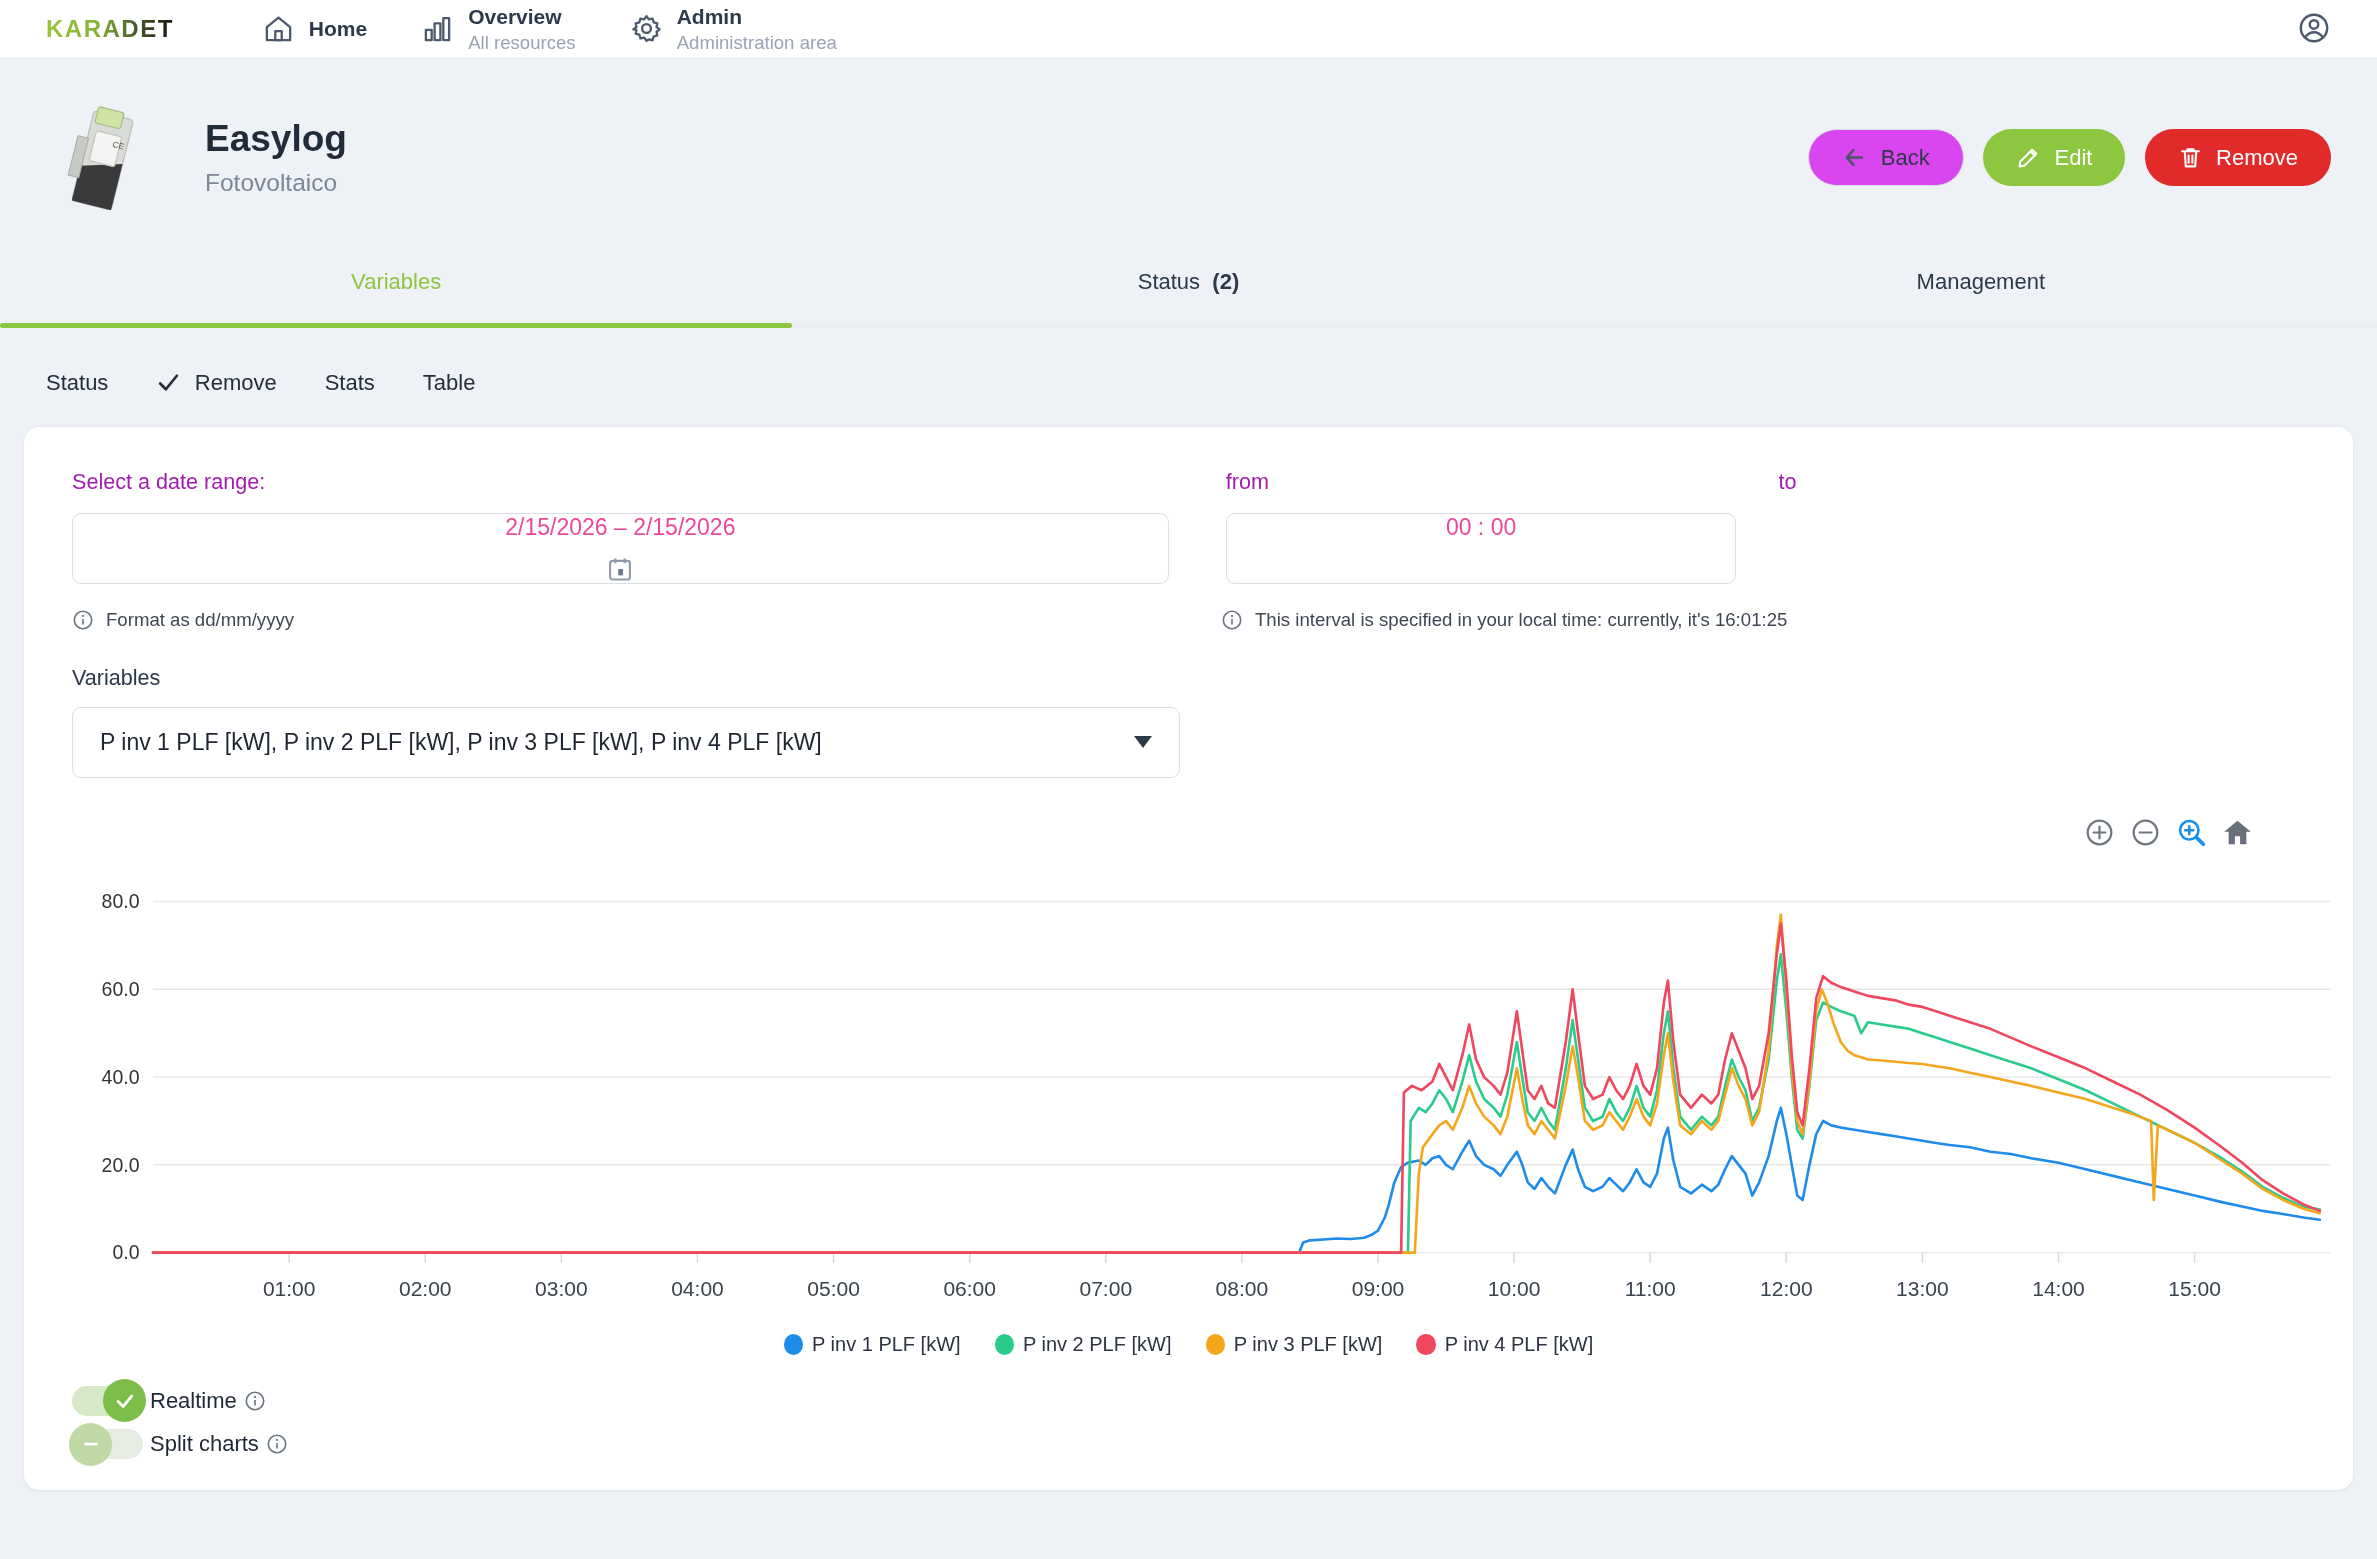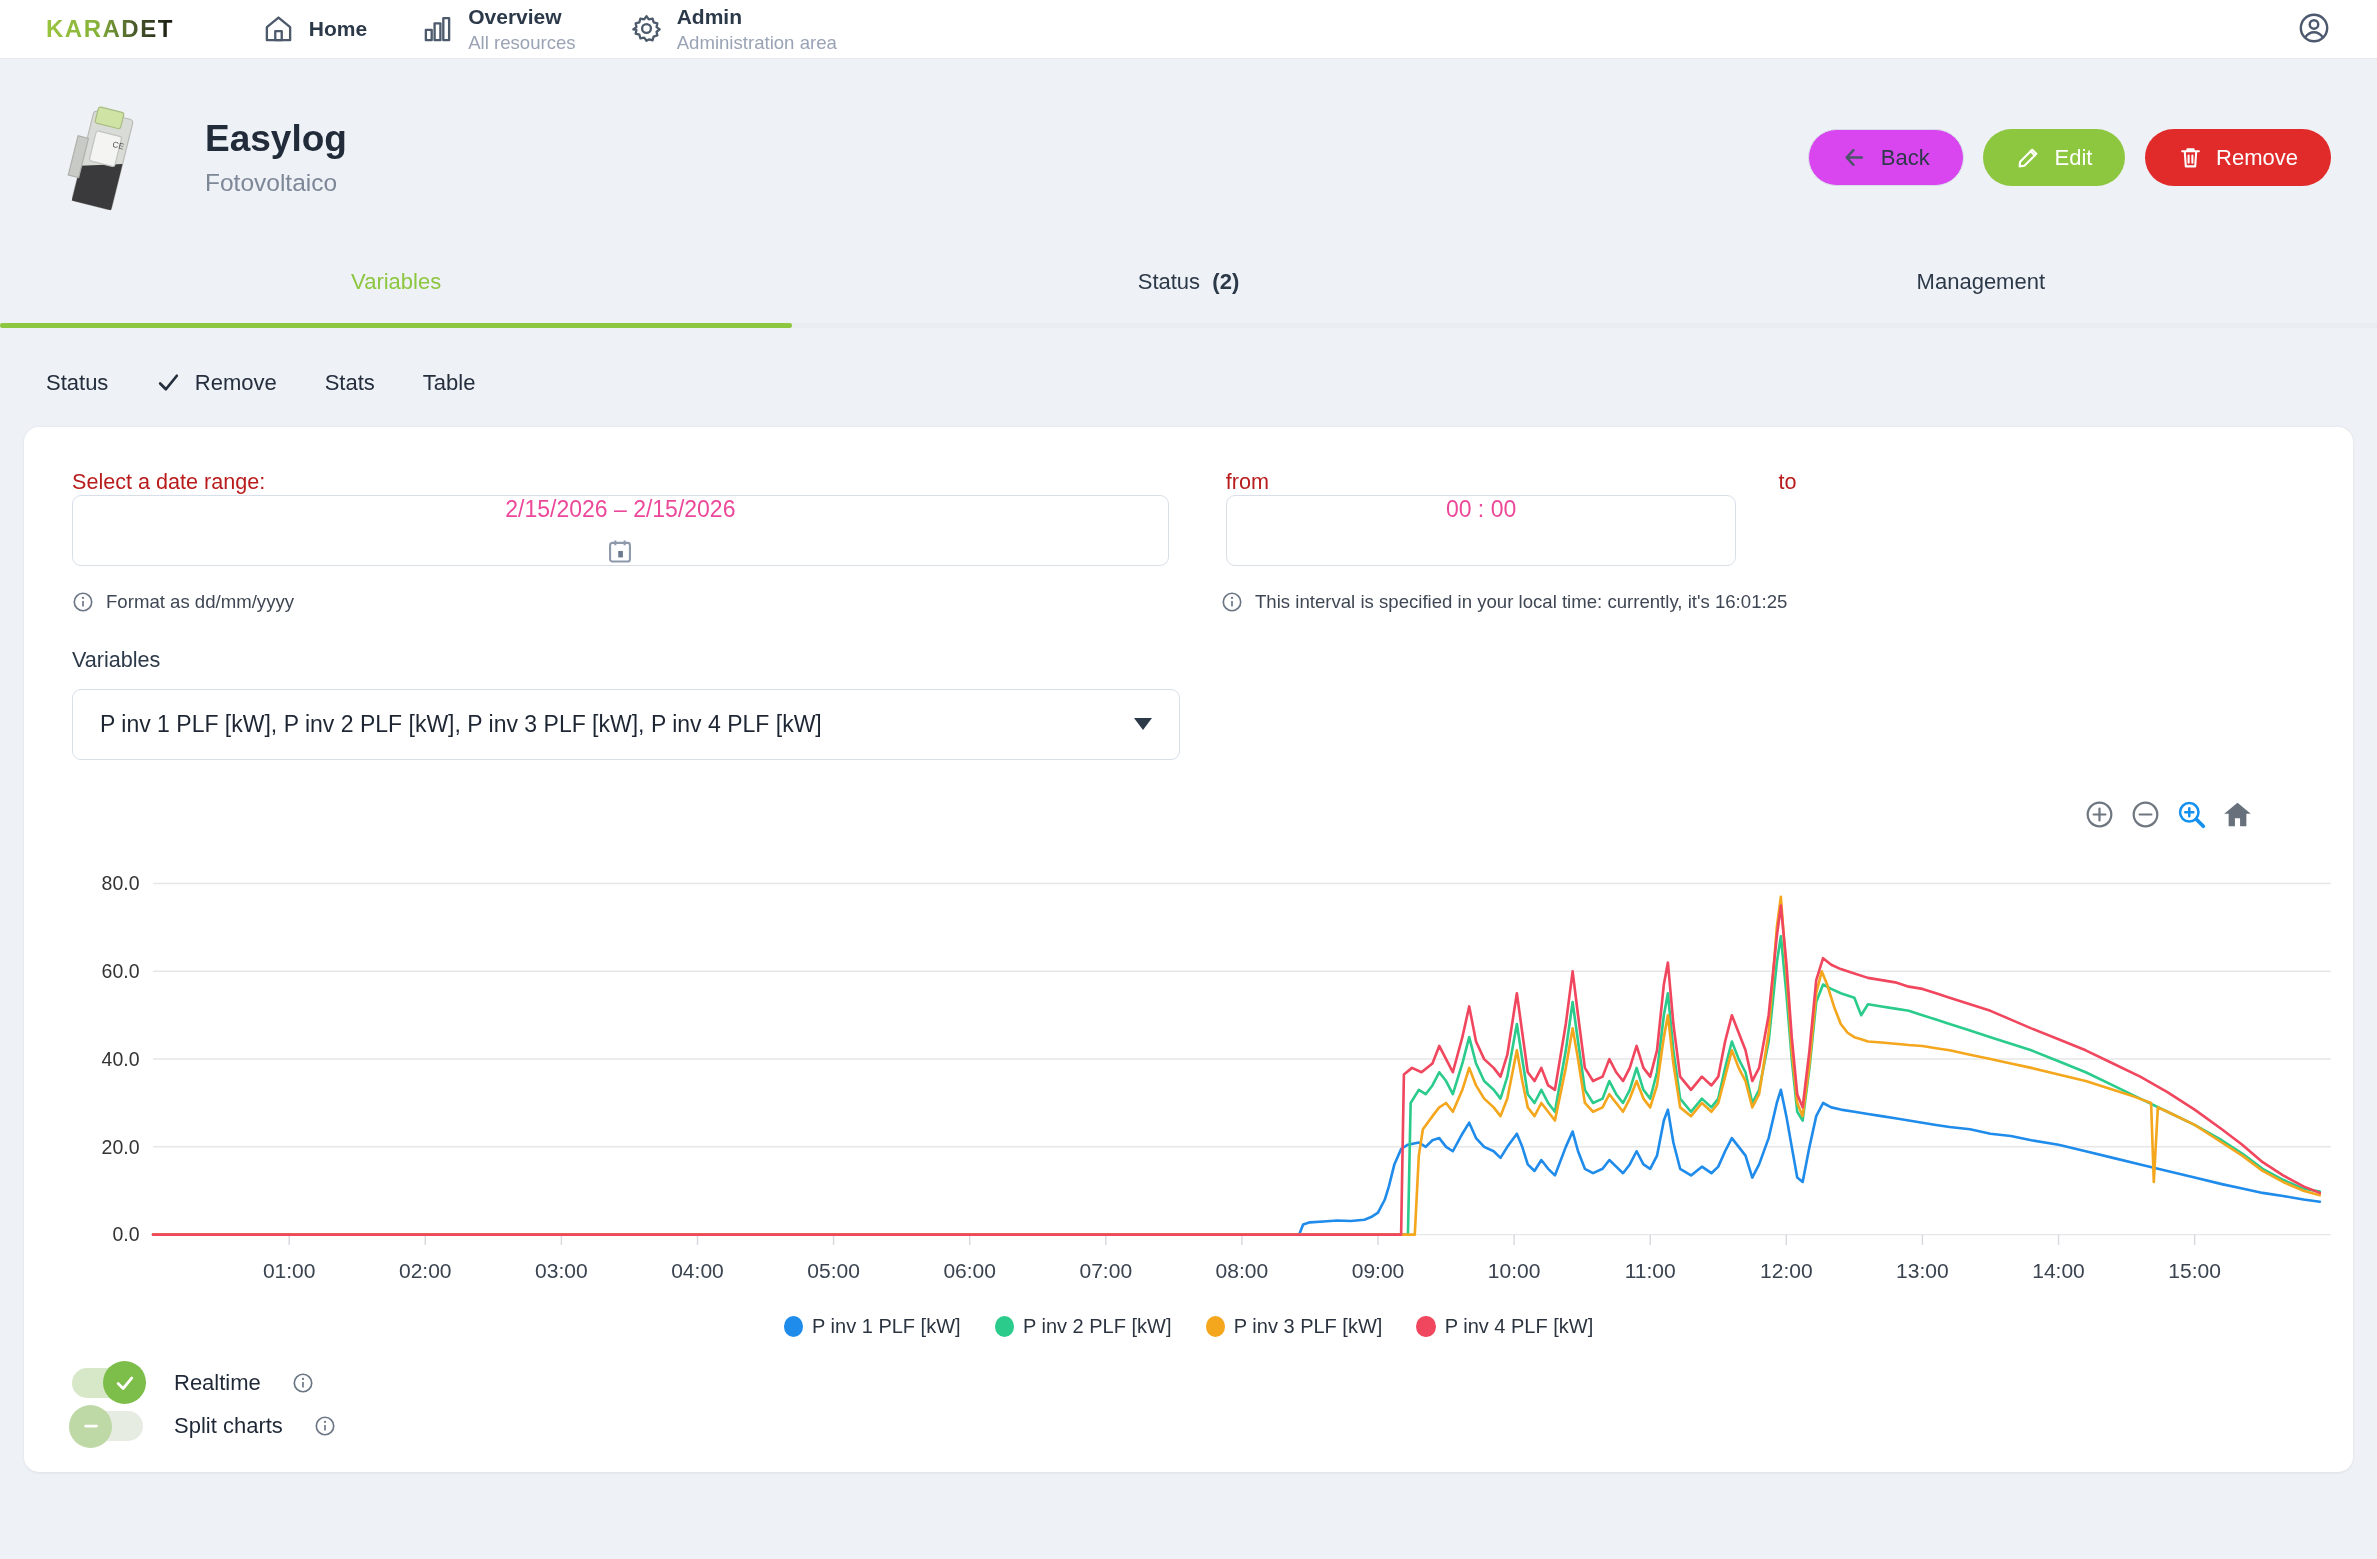--- a/index.html
+++ b/index.html
@@ -48,21 +48,21 @@
   .subtab svg { width:25px; height:25px; }
 
   
   .card { margin:31px 24px 0; background:#fff; border-radius:15px; box-shadow:0 0.7px 3px rgba(30,40,60,.08); padding:42px 48px 31px; }
 
   .filters { display:flex; gap:42px; }
   .field { display:flex; flex-direction:column; }
   .field-date { width:1108px; }
   .field-from { width:516px; margin-left:15px; }
   .field-to { width:532px; }
-  .field-label { font-size:21.6px; color:#b91c1c; }
+  .field-label { font-size:21.6px; color:#a21caf; margin-bottom:18px; }
   .input { height:71px; border:1.5px solid #d9dfe8; border-radius:9px; display:flex; align-items:center; justify-content:space-between; padding:0 8px; font-size:23px; color:#ec4899; background:#fff; cursor:text;flex-direction:column; }
   .cal-icon { width:28px; height:28px; color:#8e99ab; cursor:pointer; }
 
   .hints { display:flex; margin-top:25px; }
   .hint { display:flex; align-items:center; gap:12px; font-size:18.6px; color:#3f4754; }
   .hint-left { width:1149px; }
   .info-icon { width:22px; height:22px; color:#6b7684; flex:0 0 auto; cursor:pointer; }
 
   .var-label { font-size:21.6px; color:#2c3949; margin-top:34px; }
   .select { width:1108px; margin-top:16.4px; height:71px; border:1.5px solid #d9dfe8; border-radius:9px; display:flex; align-items:center; justify-content:space-between; padding:0 27px; font-size:23px; color:#1e2633; cursor:pointer; }
@@ -72,21 +72,21 @@
   .chart-wrap { margin-top:39px; }
   .chart-toolbar { display:flex; justify-content:flex-end; gap:15px; padding-right:52px; }
   .tool-icon { width:31px; height:31px; cursor:pointer; }
   .chart-svg { display:block; width:2282px; height:476px; margin-top:3px; }
   .legend { display:flex; justify-content:center; gap:34px; margin-top:6px; }
   .legend-item { display:flex; align-items:center; gap:9px; font-size:20px; color:#2b3440; cursor:pointer; }
   .legend-dot { width:19.3px; height:21px; border-radius:50%; }
 
   
   .toggles { margin-top:30px; display:flex; flex-direction:column; gap:13.4px; }
-  .toggle-row { display:flex; align-items:center; gap:31px;text-align:right; }
+  .toggle-row { display:flex; align-items:center; gap:7px;text-align:right; }
   .switch { position:relative; width:71px; height:30px; border-radius:15px; cursor:pointer; flex:0 0 auto; }
   .switch .knob { position:absolute; top:-6.7px; width:43px; height:43px; border-radius:50%; display:flex; align-items:center; justify-content:center; }
   .switch.on { background:#d7e8c8; }
   .switch.on .knob { right:-3px; background:#7dbd49; }
   .switch.off { background:#e7ece3; }
   .switch.off .knob { left:-3px; background:#bed8a6; }
   .knob svg { width:22px; height:22px; }
   .toggle-label { font-size:22px; color:#1f2836; }
 </style>
 </head>

